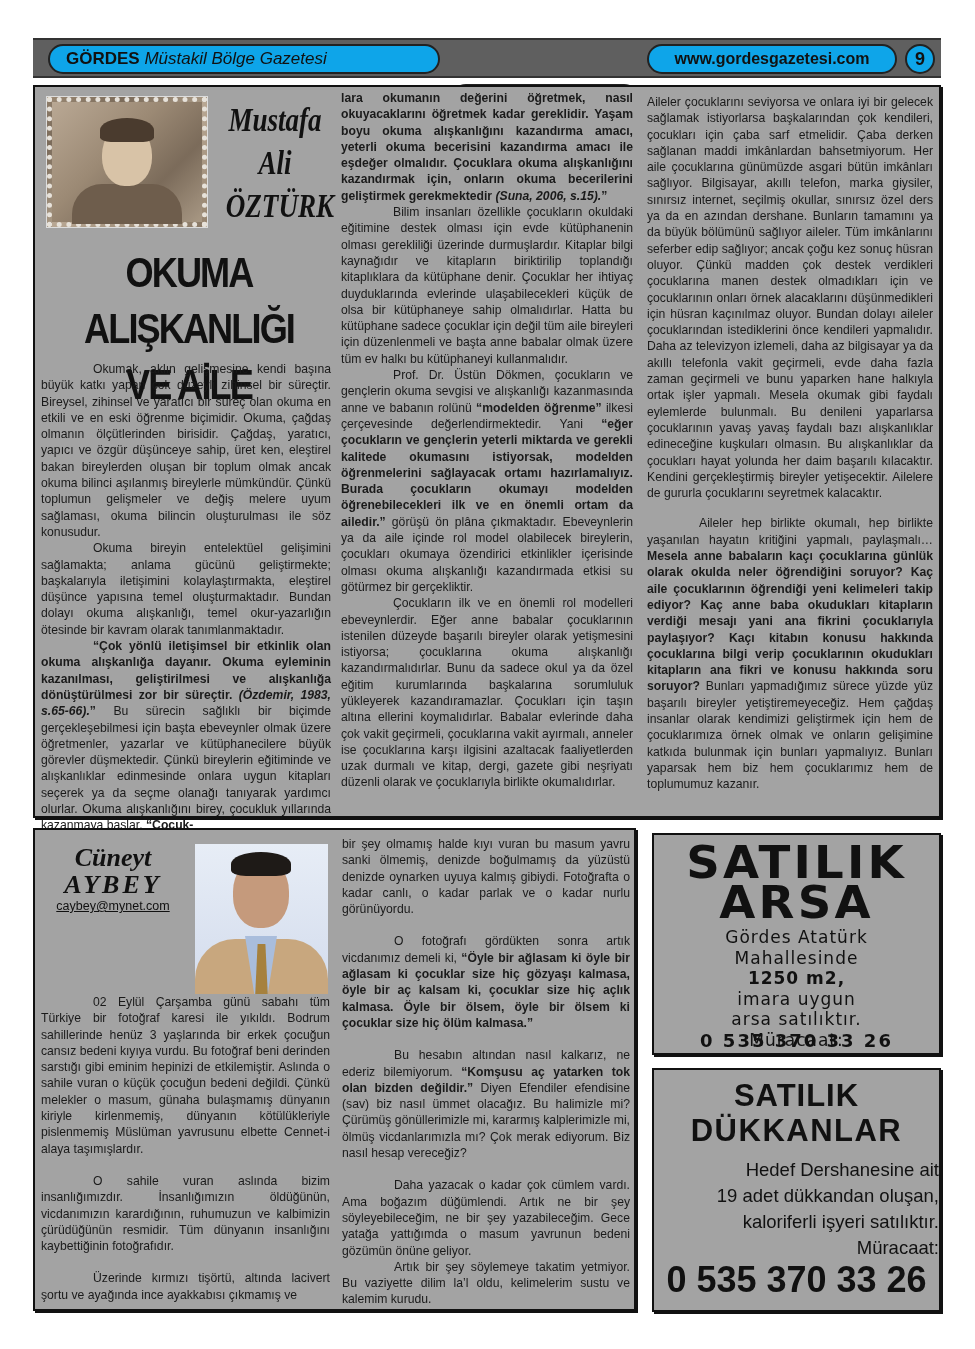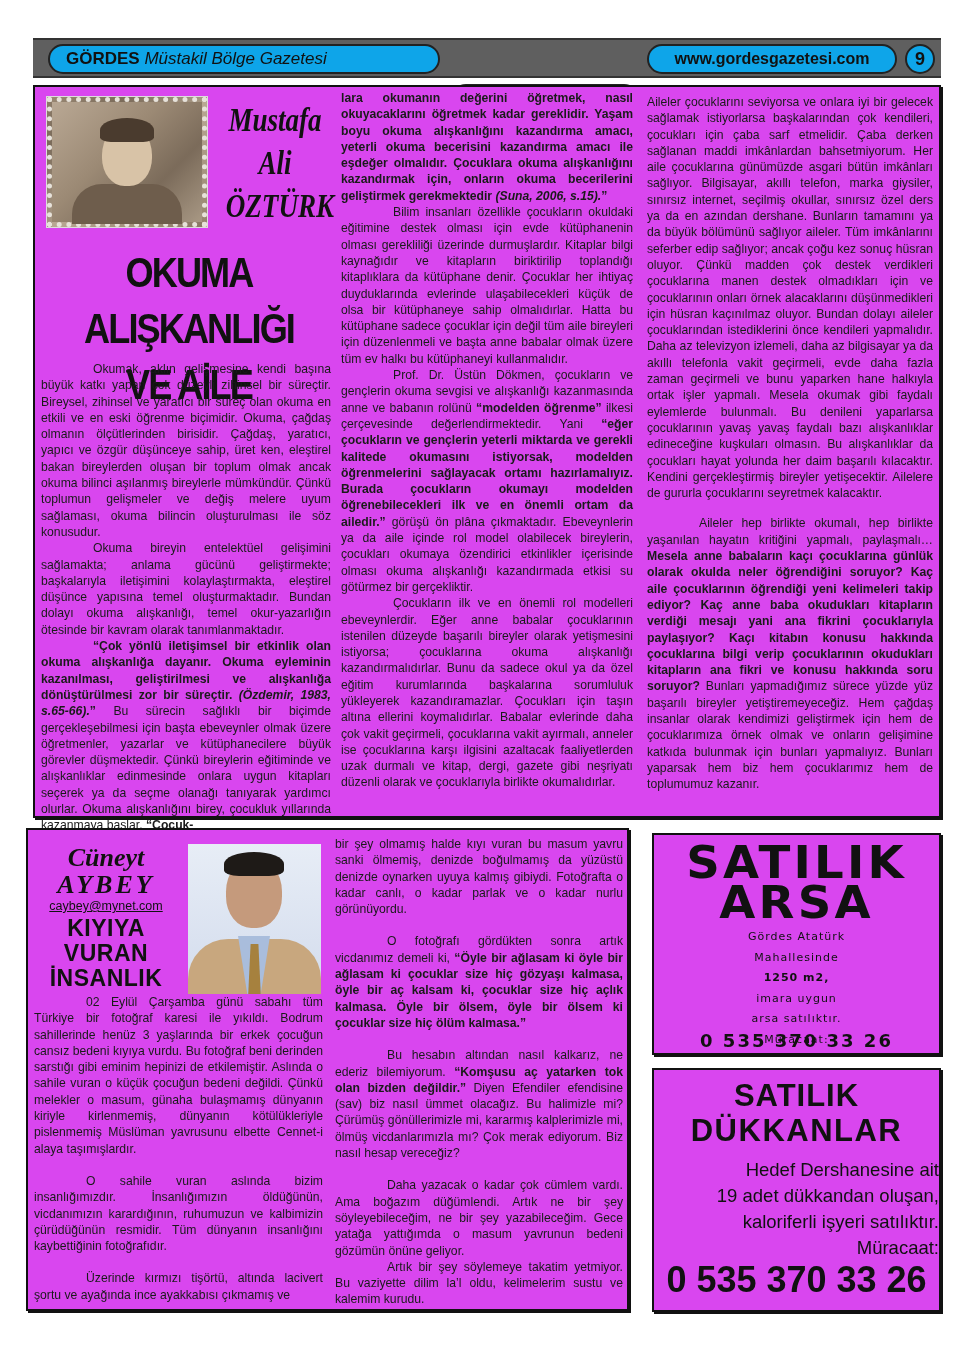--- a/index.html
+++ b/index.html
@@ -19,23 +19,23 @@
     white-space: nowrap;
   }
   .pill b { font-weight: bold; }
   .pill i { font-style: italic; }
   .pill-title { left: 15px; width: 392px; justify-content: flex-start; padding-left: 16px; }
   .pill-date  { left: 418px; width: 188px; font-weight: bold; font-size: 18px; margin-top: 40px; }
   .pill-web   { left: 614px; width: 250px; font-weight: bold; font-size: 16px; }
   .pill-page  { left: 872px; width: 30px; font-weight: bold; font-size: 18px; }
 
   
-  .box { position: absolute; border: 2px solid #111; box-shadow: 2px 2px 0 #111; background: #d946ef; }
+  .box { position: absolute; border: 2px solid #111; box-shadow: 2px 2px 0 #111; background: #a3a3a3; }
   .article1 { left: 33px; top: 85px; width: 908px; height: 733px; }
-  .article2 { left: 26px; top: 828px; width: 603px; height: 483px; padding-left: 35px; }
+  .article2 { left: 33px; top: 828px; width: 603px; height: 483px; padding-left: 35px; }
   .ad1 { left: 652px; top: 833px; width: 289px; height: 222px; }
   .ad2 { left: 652px; top: 1068px; width: 289px; height: 244px; }
 
   .col { position: absolute; font-size: 12.2px; line-height: 16.3px; text-align: justify; color: #1a1a1a; }
   .col p { margin: 0; }
   .indent { text-indent: 52px; }
   .col b { font-weight: bold; }
   .col i { font-style: italic; }
 
   
@@ -86,21 +86,21 @@
   .photo2 .jacket { position: absolute; left: 0; top: 95px; width: 133px; height: 60px; border-radius: 40px 40px 0 0; background: #c8a77e; }
   .photo2 .shirt { position: absolute; left: 50px; top: 92px; width: 32px; height: 60px; background: #a9bddc; clip-path: polygon(0 0, 100% 0, 70% 100%, 30% 100%); }
   .photo2 .tie { position: absolute; left: 60px; top: 100px; width: 13px; height: 55px; background: #a6813e; clip-path: polygon(20% 0, 80% 0, 100% 100%, 0 100%); }
 
   
   .ad-title-wide {
     font-family: "DejaVu Sans", sans-serif; font-weight: bold; text-align: center; color: #111;
   }
   .ad1 .t1 { position: absolute; left: 0; top: 6px; width: 100%; font-size: 44px; line-height: 44px; letter-spacing: 3px; transform: scaleX(1.06); }
   .ad1 .t2 { position: absolute; left: 0; top: 46px; width: 100%; font-size: 44px; line-height: 44px; letter-spacing: 3px; transform: scaleX(1.06); }
-  .ad1 .lines { position: absolute; left: 0; top: 92px; width: 100%; text-align: center; font-family: "DejaVu Sans", sans-serif; font-size: 11px; line-height: 20.5px; color: #111; letter-spacing: 1px; }
+  .ad1 .lines { position: absolute; left: 0; top: 92px; width: 100%; text-align: center; font-family: "DejaVu Sans", sans-serif; font-size: 17px; line-height: 20.5px; color: #111; letter-spacing: 1px; }
   .ad1 .lines .bold { font-weight: bold; text-align: center; }
   .ad1 .phone { position: absolute; left: 0; top: 195px; width: 100%; text-align: center; font-family: "DejaVu Sans", sans-serif; font-weight: bold; font-size: 18px; letter-spacing: 2px; color: #111; }
 
   .ad2 .t1 { position: absolute; left: 0; top: 8px; width: 100%; font-family: "Liberation Sans", sans-serif; font-weight: bold; font-size: 31px; line-height: 36px; text-align: center; letter-spacing: 1px; }
   .ad2 .t2 { position: absolute; left: 0; top: 43px; width: 100%; font-family: "Liberation Sans", sans-serif; font-weight: bold; font-size: 31px; line-height: 36px; text-align: center; letter-spacing: 1.5px; }
   .ad2 .lines { position: absolute; left: 0; top: 87px; width: 100%; text-align: right; font-size: 18.5px; line-height: 26px; color: #111; }
   .ad2 .phone { position: absolute; left: 0; top: 190px; width: 100%; text-align: center; font-weight: bold; font-size: 36px; line-height: 40px; color: #111; }
 </style>
 </head>
 <body>
@@ -148,25 +148,20 @@
     <p class="indent" style="margin-top:14px;"><span>Aileler hep birlikte okumalı, hep birlikte yaşanılan hayatın kritiğini yapmalı, paylaşmalı…</span> <b>Mesela anne babaların kaçı çocuklarına günlük olarak okulda neler öğrendiğini soruyor? Kaç aile çocuklarının öğrendiği yeni kelimeleri takip ediyor? Kaç anne baba okudukları kitapların verdiği mesajı yani ana fikrini çocuklarıyla paylaşıyor? Kaçı kitabın konusu hakkında çocuklarına bilgi verip çocuklarının okudukları kitapların ana fikri ve konusu hakkında soru soruyor?</b> <span>Bunları yapmadığımız sürece yüzde yüz başarılı bireyler yetiştiremeyeceğiz. Hem çağdaş insanlar olarak kendimizi geliştirmek için hem de çocuklarımıza örnek olmak ve onların gelişimine katkıda bulunmak için bunları yapmalıyız. Bunları yaparsak hem biz hem çocuklarımız hem de toplumumuz kazanır.</span></p>
   </div>
 </div>
 
 <div class="box article2">
   <div class="author2">
     <div>Cüneyt</div>
     <div class="last">AYBEY</div>
   </div>
   <div class="email2">caybey@mynet.com</div>
-  <div class="headline2">
-    <div>KIYIYA</div>
-    <div>VURAN</div>
-    <div>İNSANLIK</div>
-  </div>
   <div class="photo2">
     <div class="jacket"></div>
       <div class="shirt"></div>
       <div class="tie"></div>
       <div class="face2"></div>
       <div class="hair2"></div>
   </div>
 
   <div class="col" style="left:6px; top:164px; width:289px;">
     <p class="indent">02 Eylül Çarşamba günü sabahı tüm Türkiye bir fotoğraf karesi ile yıkıldı. Bodrum sahillerinde henüz 3  yaşlarında bir erkek çocuğun cansız bedeni kıyıya vurdu. Bu fotoğraf beni derinden sarstığı gibi eminim hepinizi de etkilemiştir. Aslında o sahile vuran o küçük çocuğun bedeni değildi. Çünkü melekler o masum, günaha bulaşmamış dünyanın kiriyle kirlenmemiş, dünyanın kötülükleriyle pislenmemiş Müslüman yavrusunu elbette Cennet-i alaya taşımışlardır.</p>

